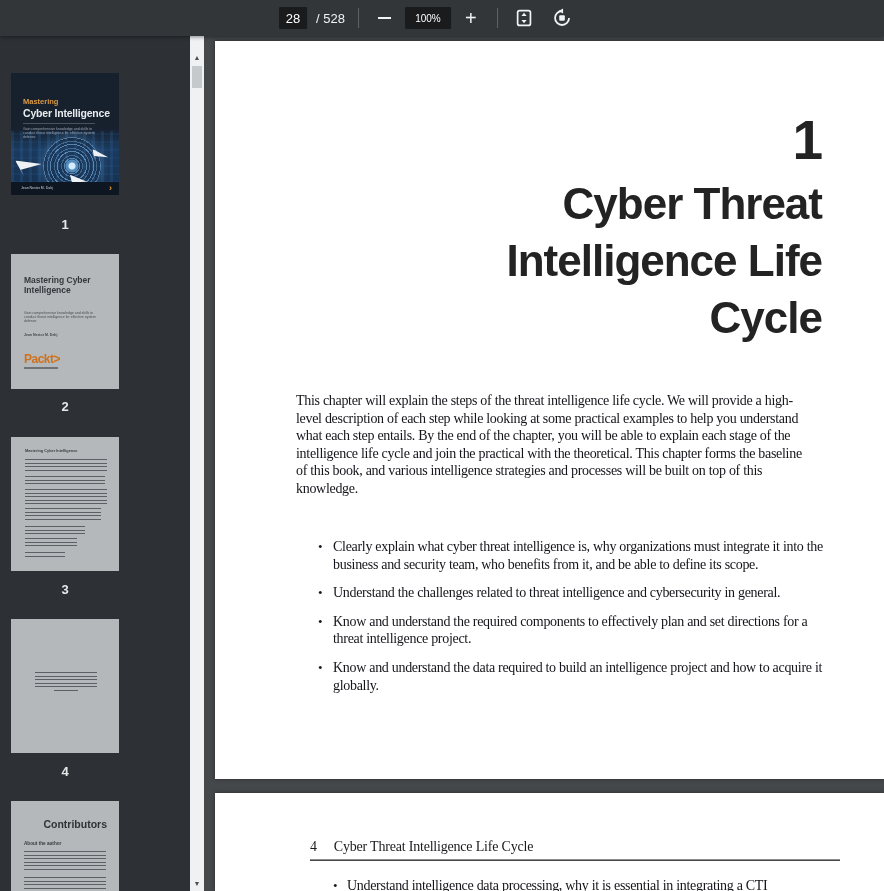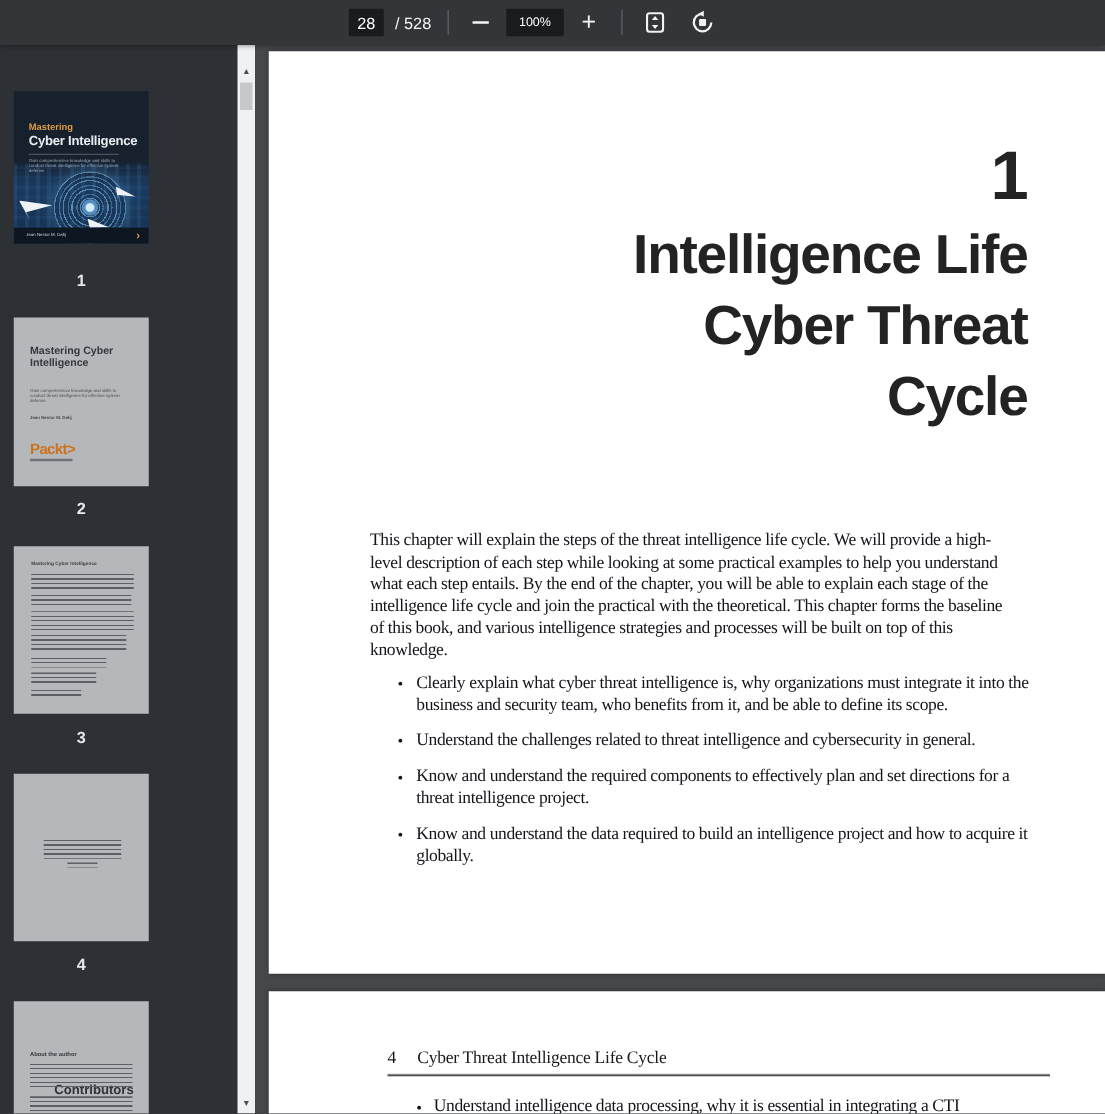--- a/index.html
+++ b/index.html
@@ -95,40 +95,40 @@
   .t2-author { position:absolute; left:13px; top:79px; width:140px; color:#45484c;
     font-size:7px; font-weight:700; transform:scale(.5); }
   .t2-packt { position:absolute; left:13px; top:98px; color:#cf711c; font-size:12px;
     font-weight:700; letter-spacing:-.5px; }
   .t2-packt-sub { position:absolute; left:13px; top:113px; width:34px; height:2px; background:#6f7276; }
 
   
   .tx { position:absolute; background:repeating-linear-gradient(#5c5f63 0 1px, transparent 1px 3.6px); }
   .t3-head { position:absolute; left:14px; top:12px; width:140px; color:#3b3e42;
     font-size:7px; font-weight:700; transform:scale(.55); }
-  .t5-head { position:absolute; right:12px; top:17px; color:#2f3236; font-size:10.5px; font-weight:700;margin-top:48px; }
+  .t5-head { position:absolute; right:12px; top:17px; color:#2f3236; font-size:10.5px; font-weight:700; }
   .t5-sub { position:absolute; left:13px; top:40px; width:120px; color:#373a3e;
     font-size:8px; font-weight:700; transform:scale(.58); }
 
   
   .docarea { position:absolute; left:204px; top:36px; width:680px; height:855px; background:#45484b; }
   .pdf-page { position:absolute; left:11px; width:669px; background:#ffffff;
     box-shadow:0 0 4px rgba(0,0,0,.4); overflow:hidden;
     font-family:"Liberation Serif","DejaVu Serif",serif; color:#16161a; }
   .page-1 { top:5px; height:738px; }
   .page-2 { top:757px; height:98px; }
 
   .chap-num { position:absolute; right:62px; top:72px; font-family:"Liberation Sans",sans-serif;
     font-size:55px; font-weight:700; color:#232323; letter-spacing:-1px; line-height:1; }
   .chap-title { position:absolute; right:62px; top:134px; text-align:right;
     font-family:"Liberation Sans",sans-serif; font-size:44px; font-weight:700;
     color:#232323; letter-spacing:-1px; line-height:57px; }
 
   .body-copy { position:absolute; left:81px; top:351px; width:519px;
-    font-size:14px; line-height:17.6px; letter-spacing:-.3px; color:#14141a;margin-top:32px; }
+    font-size:14px; line-height:17.6px; letter-spacing:-.3px; color:#14141a; }
   .body-copy p { margin:0 0 12px 0; }
   .chap-bullets { position:absolute; left:118px; top:497px; width:500px;
     margin:0; padding:0; list-style:none;
     font-size:14px; line-height:17.6px; letter-spacing:-.3px; color:#14141a; }
   .chap-bullets li { position:relative; margin:0 0 11px 0; }
   .chap-bullets li::before { content:"•"; position:absolute; left:-15px; top:0; font-size:13px; }
 
   .run-head { position:absolute; left:95px; top:46px; display:flex; gap:17px;
     font-size:14px; letter-spacing:-.2px; color:#1a1a1e; }
   .run-rule { position:absolute; left:95px; top:66px; width:530px; height:2px;
@@ -232,22 +232,22 @@
       <div class="sb-thumbbar"></div>
       <div class="sb-arrow down">▼</div>
     </div>
   </div>
 
   <div class="docarea">
 
     <div class="pdf-page page-1">
       <div class="chap-num">1</div>
       <div class="chap-title">
+        <div>Cyber Threat</div>
         <div>Intelligence Life</div>
-        <div>Cyber Threat</div>
         <div>Cycle</div>
       </div>
       <div class="body-copy">
         <p>This chapter will explain the steps of the threat intelligence life cycle. We will provide a high-level description of each step while looking at some practical examples to help you understand what each step entails. By the end of the chapter, you will be able to explain each stage of the intelligence life cycle and join the practical with the theoretical. This chapter forms the baseline of this book, and various intelligence strategies and processes will be built on top of this knowledge.</p>
       </div>
       <ul class="chap-bullets">
         <li>Clearly explain what cyber threat intelligence is, why organizations must integrate it into the business and security team, who benefits from it, and be able to define its scope.</li>
         <li>Understand the challenges related to threat intelligence and cybersecurity in general.</li>
         <li>Know and understand the required components to effectively plan and set directions for a threat intelligence project.</li>
         <li>Know and understand the data required to build an intelligence project and how to acquire it globally.</li>

